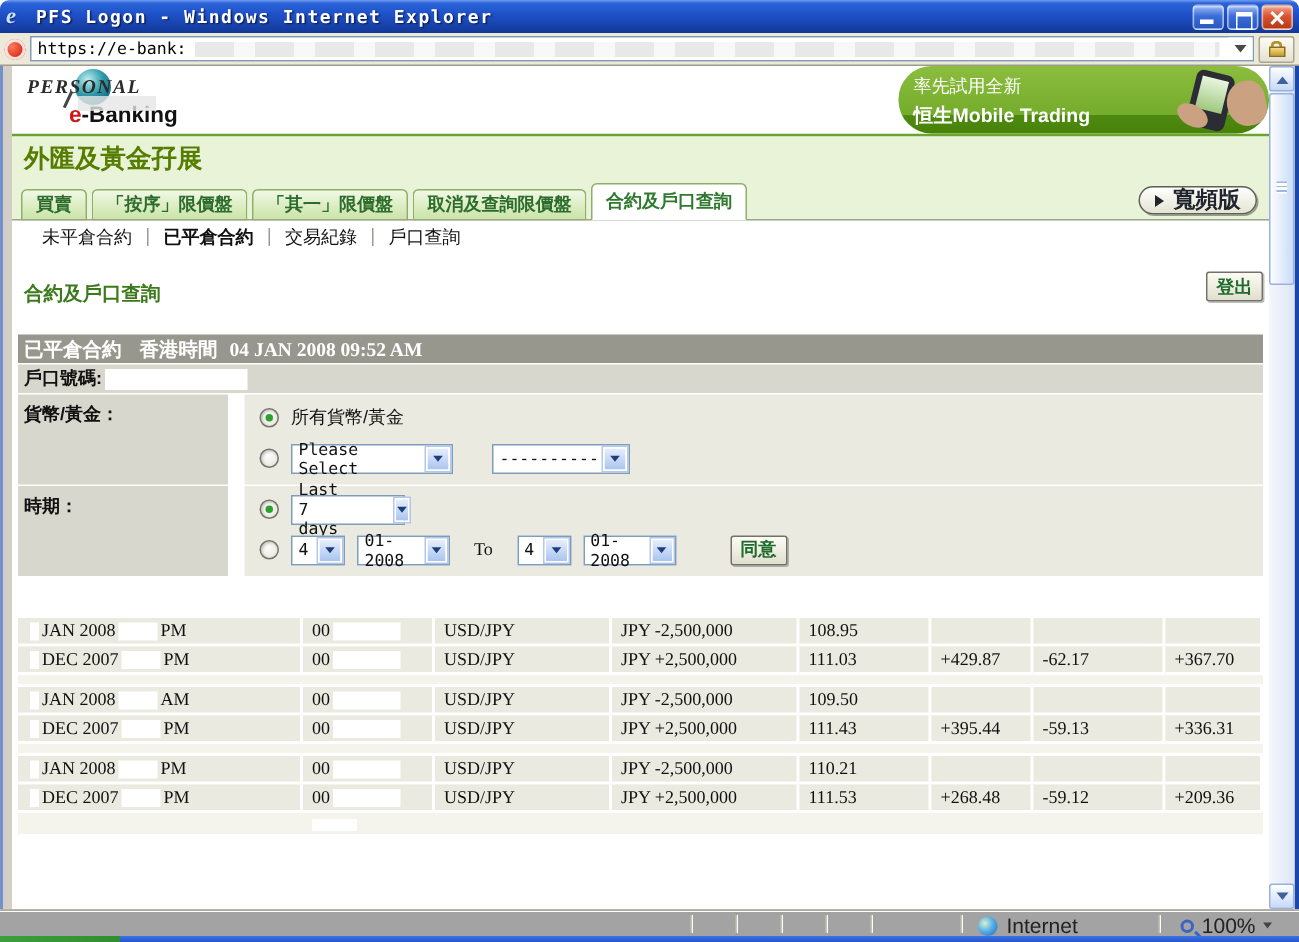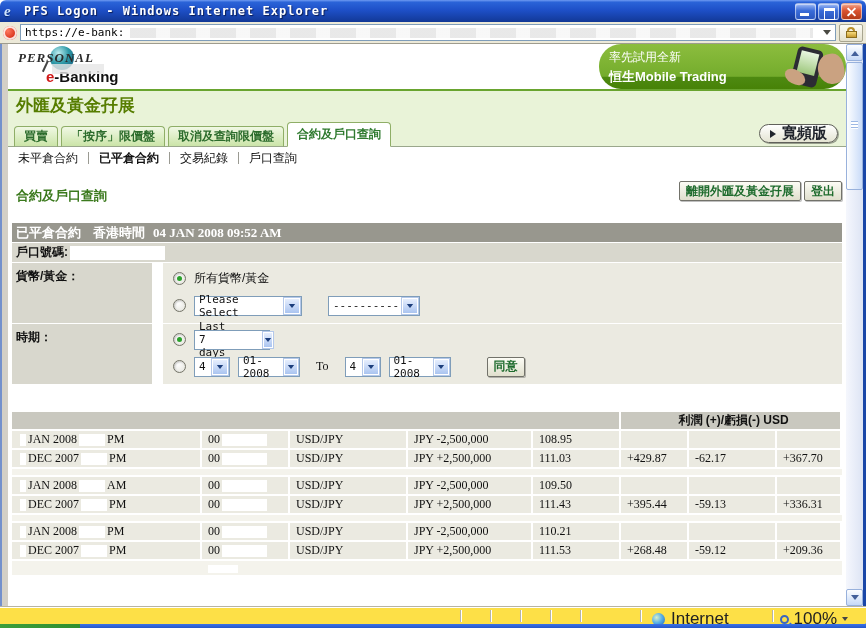--- a/index.html
+++ b/index.html
@@ -85,21 +85,21 @@
   .tabs { position:absolute; left:6px; bottom:-1px; display:flex; align-items:flex-end; gap:3px; }
   .tab { height:21px; padding:0 9px; display:flex; align-items:center; font-size:12px; font-weight:bold; color:#2c6c2c;
     background:linear-gradient(180deg,#f0f8e4,#cbe4a8); border:1px solid #8fae67; border-bottom:1px solid #9aa78c; border-radius:4px 4px 0 0; cursor:default; }
   .tab.active { height:25px; background:#fff; border-bottom:1px solid #fff; color:#2f7a2f; z-index:2; }
   .broadband-btn { position:absolute; right:8px; top:4px; height:19px; padding:0 10px; display:inline-flex; align-items:center; gap:4px;
     background:linear-gradient(180deg,#ffffff,#e4e4d2); border:1px solid #60605a; border-radius:10px; box-shadow:1px 1px 0 rgba(0,0,0,.35);
     font-size:15px; font-weight:bold; color:#20242c; }
   .tri-right { width:0; height:0; border:4px solid transparent; border-left:6px solid #20242c; margin-right:-2px; }
 
   
-  .subnav { height:22px; background:#fff; display:flex; align-items:center; padding-left:8px; font-size:12px; color:#111; }
+  .subnav { height:22px; background:#fff; display:flex; align-items:center; padding-left:8px; font-size:12px; color:#111;margin-left:10px; }
   .subtab { padding:0 2px; } .subtab.active { font-weight:bold; }
   .sep { width:1px; height:12px; background:#9a9a92; margin:0 8px; }
 
   
   .content { position:relative; padding:0 4px 0 4px; background:#fff; }
   .section-row { position:relative; height:54px; }
   .section-title { position:absolute; left:4px; top:18px; font-size:13px; font-weight:bold; color:#3c7a1e; }
   .section-buttons { position:absolute; right:0px; top:12px; display:flex; gap:3px; }
   .xp-btn { height:20px; padding:0 6px; background:linear-gradient(180deg,#fcfcf5,#e0dfcd); border:1px solid #72726a; border-radius:2px;
     box-shadow:1px 1px 0 rgba(0,0,0,.25); font-size:12px; font-weight:bold; color:#1e6b2d; display:inline-flex; align-items:center; }
@@ -139,22 +139,22 @@
     padding:0 0 0 6px; border-right:2px solid #fff; border-bottom:2px solid #fff; overflow:hidden; white-space:nowrap; }
   table.data th { background:#c9c8bf; height:19px; font-weight:bold; }
   tr.grouphead td { background:#c9c8bf; height:17px; }
   td.profitcell { text-align:center !important; font-weight:bold; }
   tr.datarow td { background:#ebeae1; height:19px; font-family:"Liberation Serif","DejaVu Serif",serif; }
   tr.spacer td { background:#f4f3ec; height:8px; border-right:none; }
   .redact { display:inline-block; background:#fff; height:12px; vertical-align:middle; margin:0 2px; }
   .rw6{width:6px;} .rw26{width:26px;} .rw45{width:45px;} .rw95{width:95px; height:14px;} .rw30{width:30px; height:8px; margin-left:190px;}
 
   
-  .statusbar { position:absolute; left:0; top:606px; width:866px; height:18px; background:#fde047;
-    border-top:1px solid #b8b4a2; box-shadow:inset 0 1px 0 #fff; font-size:17px; color:#222; }
+  .statusbar { position:absolute; left:0; top:606px; width:866px; height:18px; background:#a3a3a3;
+    border-top:1px solid #b8b4a2; box-shadow:inset 0 1px 0 #fff; font-size:14px; color:#222; }
   .groove { position:absolute; top:3px; width:1px; height:12px; background:#b8b4a2; box-shadow:1px 0 0 #fff; }
   .status-zone { position:absolute; left:652px; top:2px; display:flex; align-items:center; gap:6px; }
   .globe-icon { width:13px; height:13px; border-radius:50%; background:radial-gradient(circle at 35% 35%,#d8f0c8,#58b0e8 45%,#1c64b4); }
   .zoom-zone { position:absolute; right:18px; top:2px; display:flex; align-items:center; gap:5px; }
   .mag-icon { position:relative; width:9px; height:9px; border:2px solid #3a66c0; border-radius:50%; }
   .mag-icon::after { content:""; position:absolute; left:7px; top:7px; width:5px; height:2px; background:#3a66c0; transform:rotate(45deg); }
   .zoom-caret { width:0; height:0; border:3px solid transparent; border-top:4px solid #444; margin-top:3px; }
   .grip { position:absolute; right:3px; bottom:3px; width:2px; height:2px; background:transparent;
     box-shadow:8px 0 0 #b0ad9a, 4px 4px 0 #b0ad9a, 8px 4px 0 #b0ad9a, 0 8px 0 #b0ad9a, 4px 8px 0 #b0ad9a, 8px 8px 0 #b0ad9a; }
 
@@ -220,20 +220,21 @@
       <div class="green-line"></div>
 
       <div class="title-band">
         <span class="page-title">外匯及黃金孖展</span>
       </div>
 
       <div class="tabs-row">
         <div class="tabs">
           <span class="tab">買賣</span>
           <span class="tab">「按序」限價盤</span>
+          <span class="tab">「其一」限價盤</span>
           <span class="tab">取消及查詢限價盤</span>
           <span class="tab active">合約及戶口查詢</span>
         </div>
         <span class="broadband-btn">
           <span class="tri-right"></span>
           <span>寬頻版</span>
         </span>
       </div>
 
       <div class="subnav">
@@ -243,21 +244,20 @@
         <span class="sep"></span>
         <span class="subtab">交易紀錄</span>
         <span class="sep"></span>
         <span class="subtab">戶口查詢</span>
       </div>
 
       <div class="content">
         <div class="section-row">
           <span class="section-title">合約及戶口查詢</span>
           <span class="section-buttons">
-            <span class="xp-btn">離開外匯及黃金孖展</span>
             <span class="xp-btn">登出</span>
           </span>
         </div>
 
         <div class="result-header">
           <span class="rh-title">已平倉合約</span>
           <span class="rh-tz">香港時間</span>
           <span class="rh-dt">04 JAN 2008 09:52 AM</span>
         </div>
 
@@ -343,24 +343,20 @@
             <col style="width:190px">
               <col style="width:88px">
               <col style="width:118px">
               <col style="width:125px">
             <col style="width:88px">
               <col style="width:68px">
               <col style="width:88px">
               <col style="width:65px">
           </colgroup>
           <tbody>
-              <tr class="grouphead">
-            <td colspan="5"></td>
-            <td colspan="3" class="profitcell">利潤 (+)/虧損(-) USD</td>
-          </tr>
 
           <tr class="datarow">
             <td><span class="redact rw6"></span><span>JAN 2008</span><span class="redact rw26"></span><span>PM</span></td>
             <td><span>00</span><span class="redact rw45"></span></td>
             <td>USD/JPY</td>
             <td>JPY -2,500,000</td>
             <td>108.95</td>
             <td></td>
             <td></td>
             <td></td>

